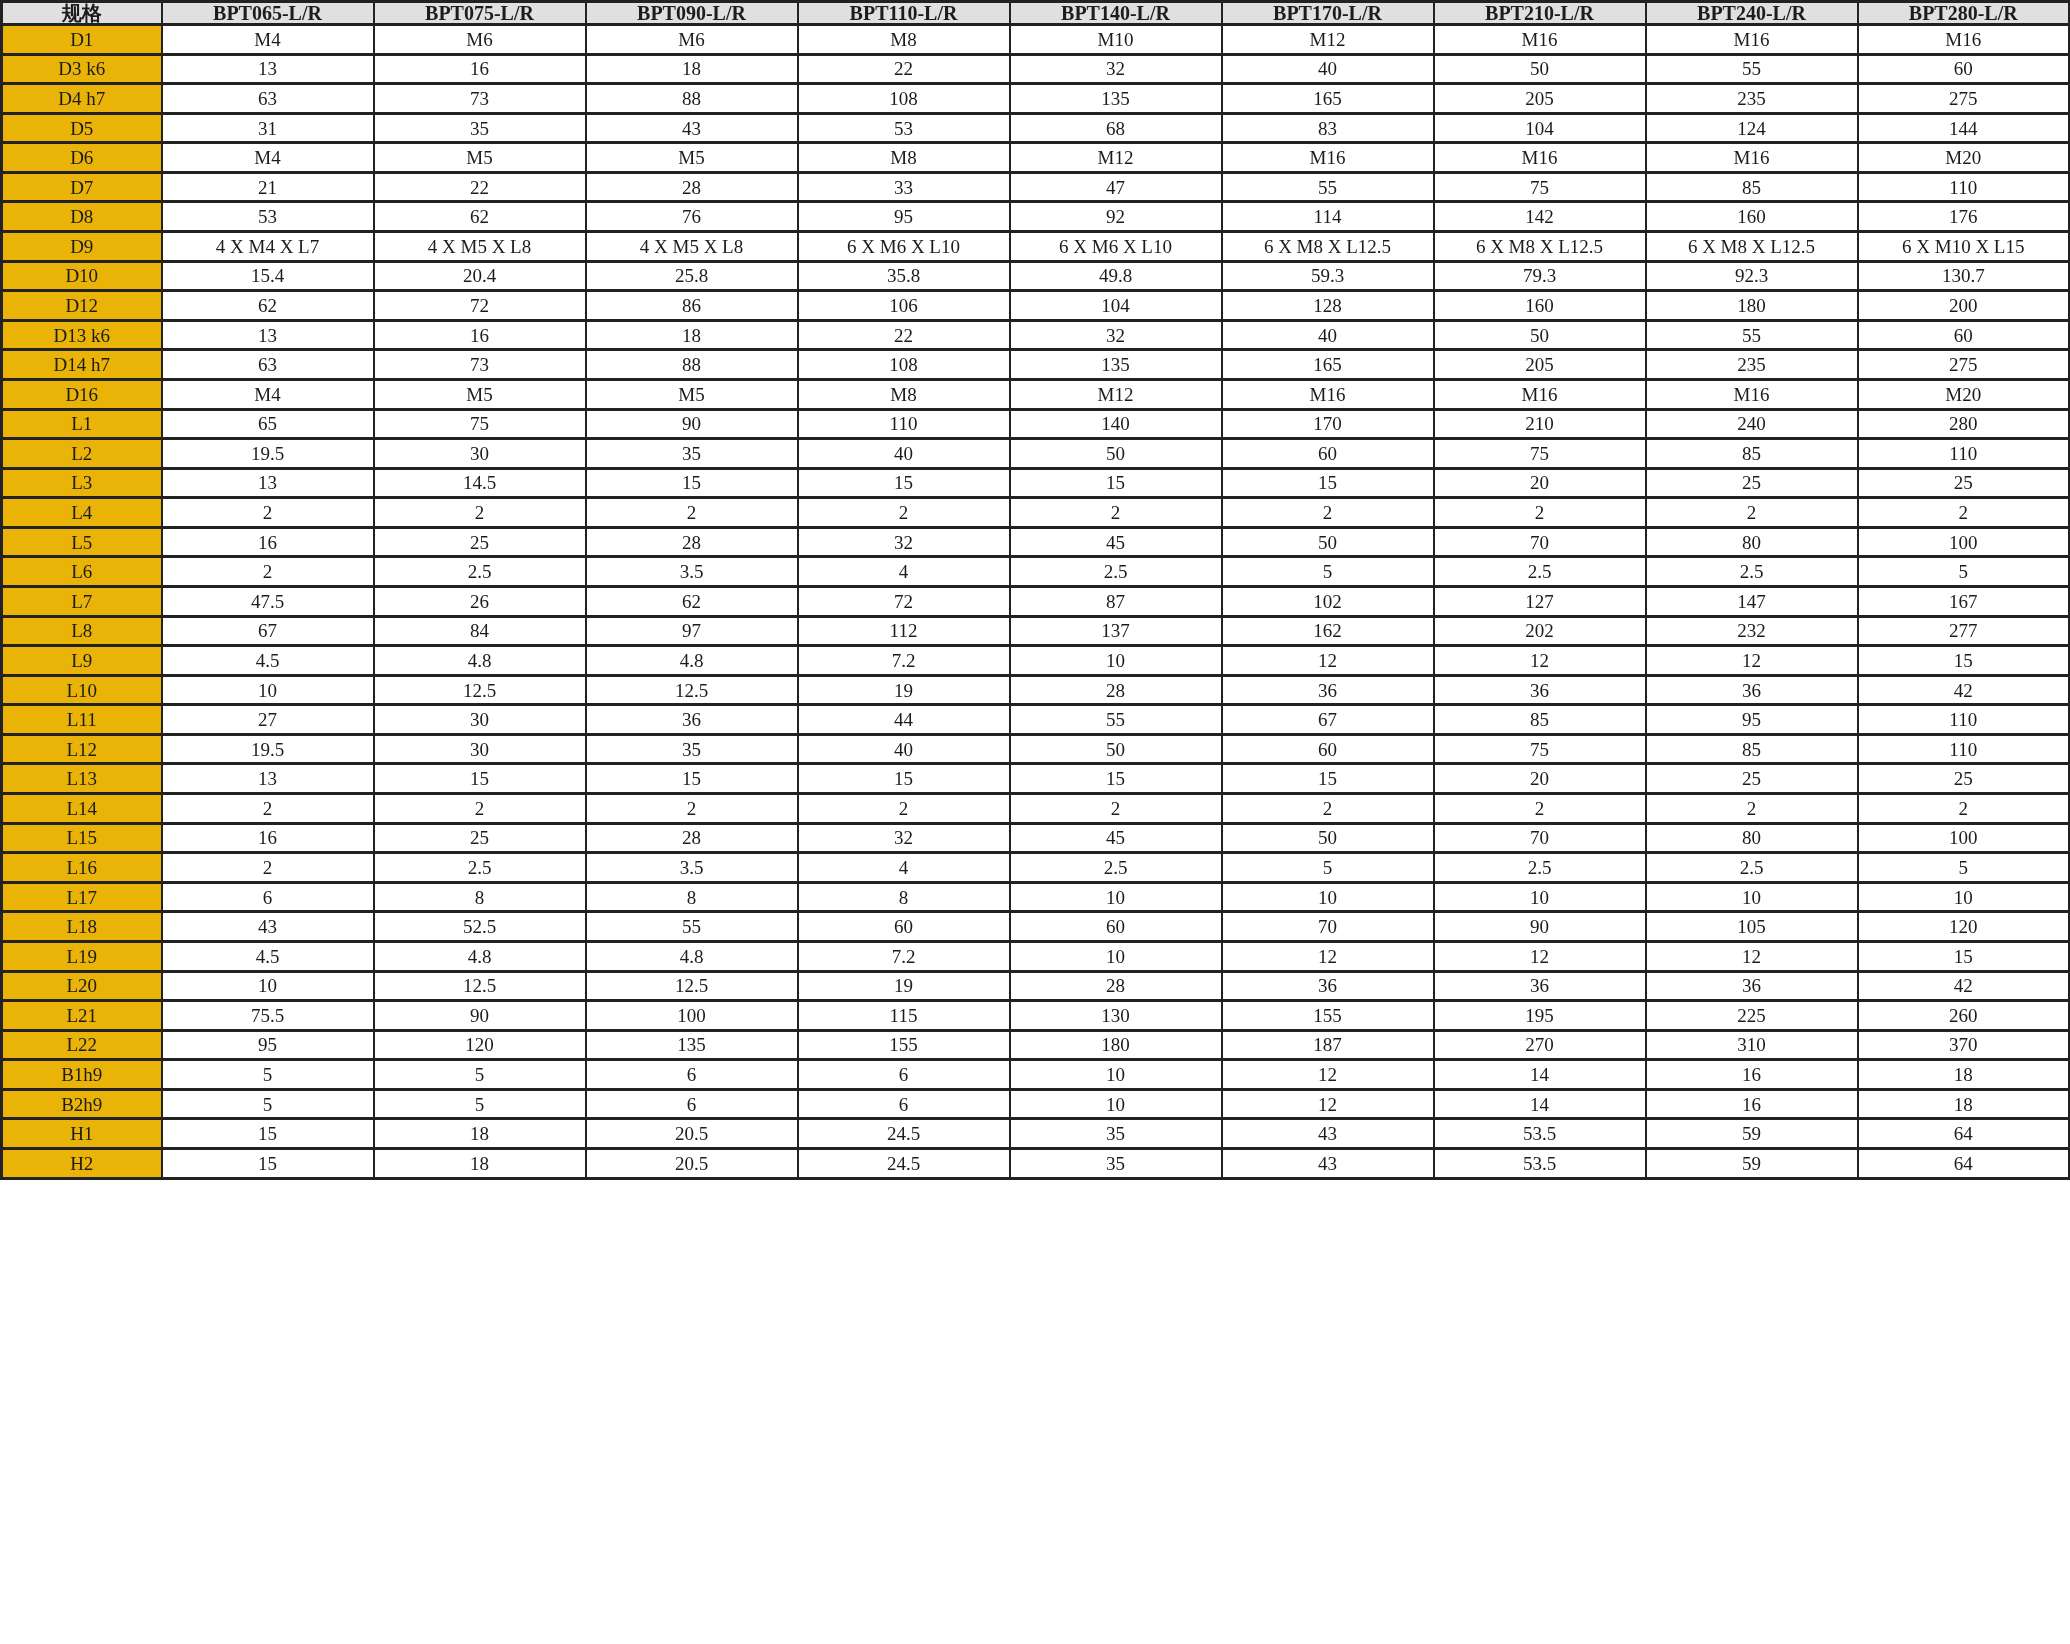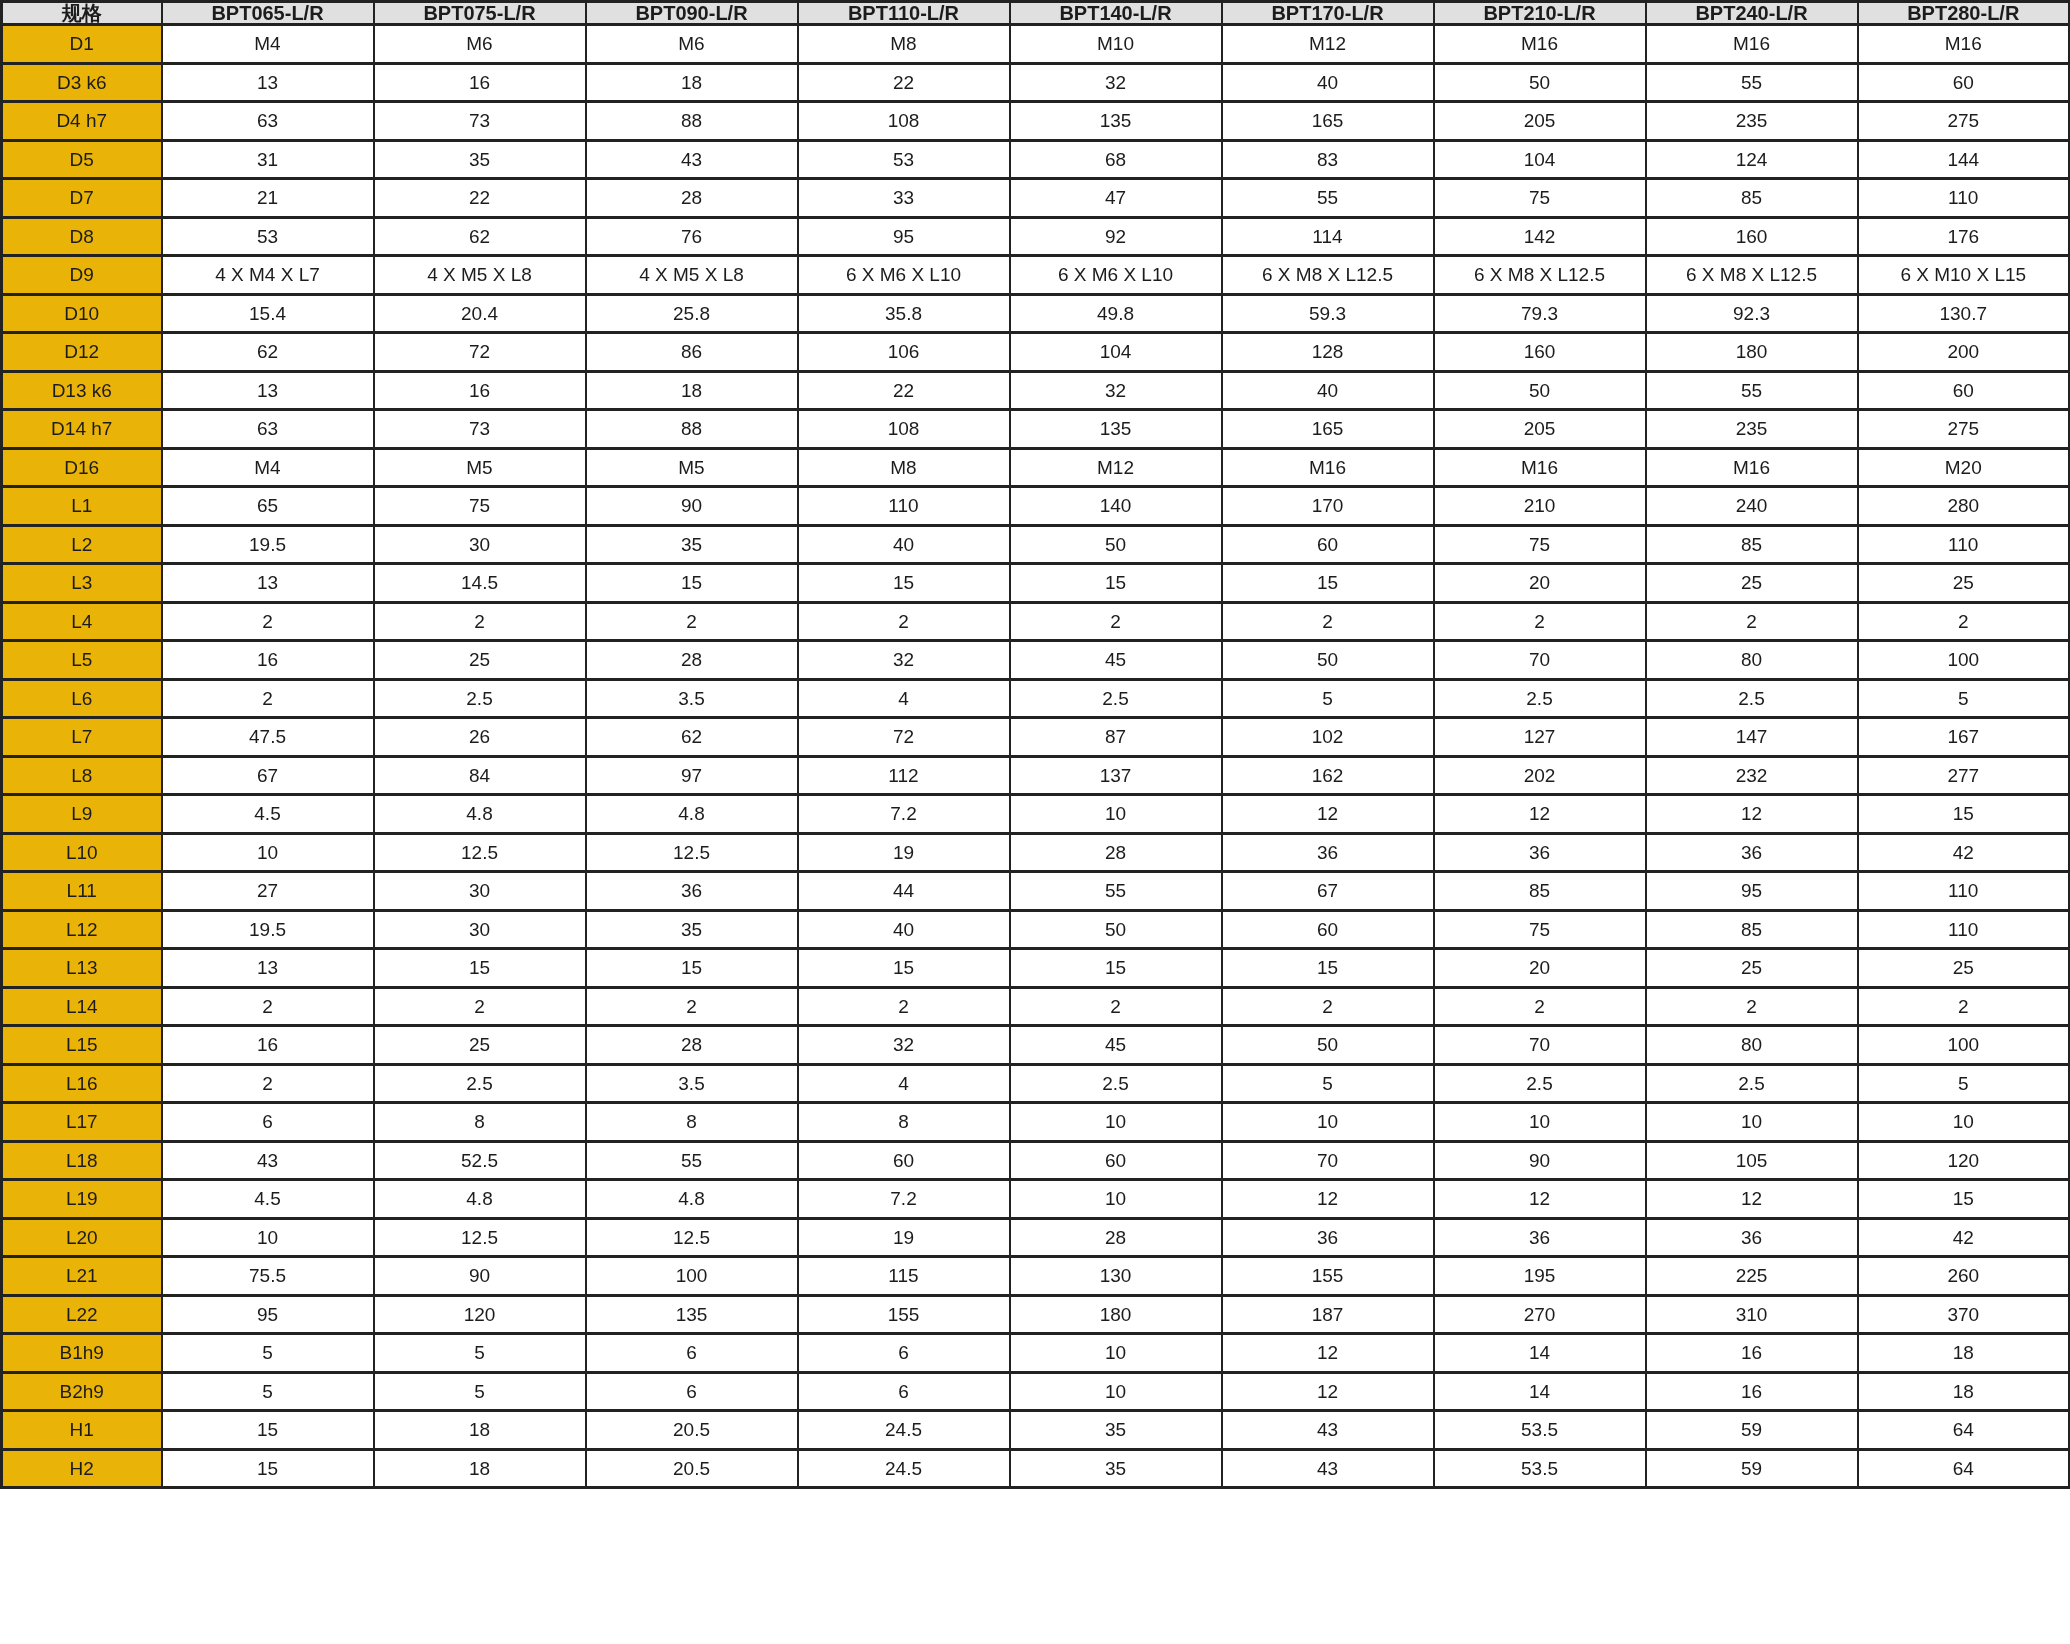--- a/index.html
+++ b/index.html
@@ -9,24 +9,25 @@
     font-family: "Liberation Sans", "DejaVu Sans", sans-serif;
   }
   .page {
     width: 2070px;
     height: 1644px;
     overflow: hidden;
     background: #ffffff;
   }
   table.spec-table {
     width: 2070px;
-    height: 1489px;
+    height: 1180px;
     border-collapse: collapse;
     table-layout: fixed;
     border: 3px solid #222222;
+    font-family: Liberation Serif, serif;
   }
   table.spec-table th,
   table.spec-table td {
     border-style: solid;
     border-color: #222222;
     border-top-width: 3px;
     border-bottom-width: 3px;
     border-left-width: 2px;
     border-right-width: 2px;
     text-align: center;
@@ -130,20 +131,32 @@
           <td class="data-cell">35</td>
           <td class="data-cell">43</td>
           <td class="data-cell">53</td>
           <td class="data-cell">68</td>
           <td class="data-cell">83</td>
           <td class="data-cell">104</td>
           <td class="data-cell">124</td>
           <td class="data-cell">144</td>
         </tr>
         <tr>
+          <td class="row-label">D6</td>
+          <td class="data-cell">M4</td>
+          <td class="data-cell">M5</td>
+          <td class="data-cell">M5</td>
+          <td class="data-cell">M8</td>
+          <td class="data-cell">M12</td>
+          <td class="data-cell">M16</td>
+          <td class="data-cell">M16</td>
+          <td class="data-cell">M16</td>
+          <td class="data-cell">M20</td>
+        </tr>
+        <tr>
           <td class="row-label">D7</td>
           <td class="data-cell">21</td>
           <td class="data-cell">22</td>
           <td class="data-cell">28</td>
           <td class="data-cell">33</td>
           <td class="data-cell">47</td>
           <td class="data-cell">55</td>
           <td class="data-cell">75</td>
           <td class="data-cell">85</td>
           <td class="data-cell">110</td>

